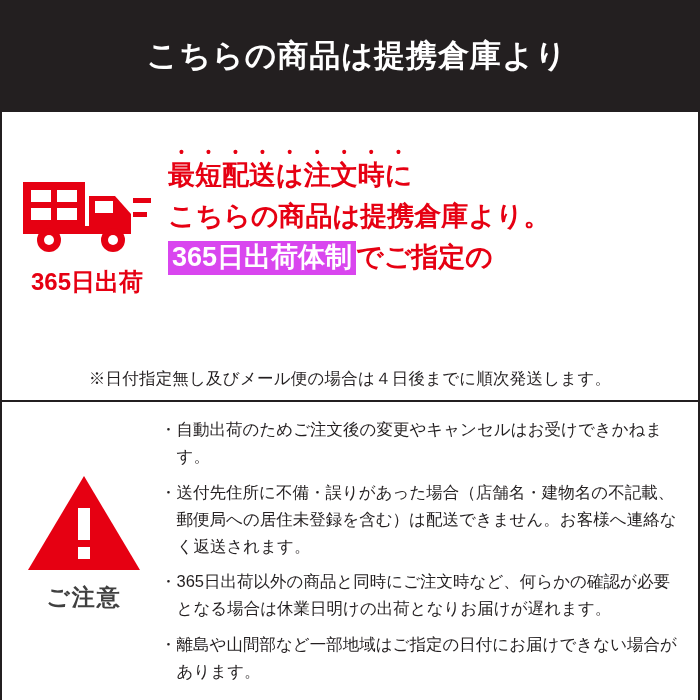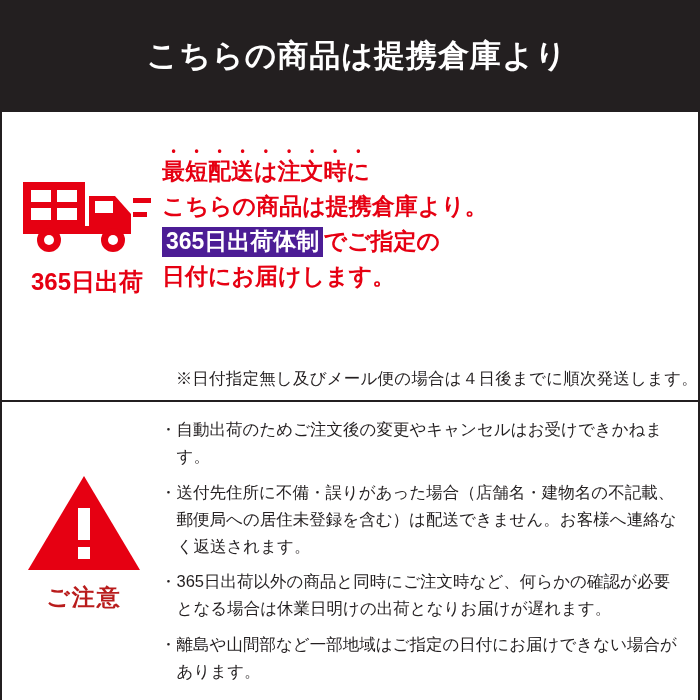--- a/index.html
+++ b/index.html
@@ -85,42 +85,43 @@
 
   .text-col {
     flex: 1 1 auto;
     display: flex;
     flex-direction: column;
     justify-content: flex-start;
     padding-top: 18px;
   }
   .red-line {
     color: #e60012;
-    font-size: 23px;
+    font-size: 27px;
     font-weight: bold;
     line-height: 1.52;
     white-space: nowrap;
+    margin-left: 6px;
   }
   .red-line .dotted {
     
     text-emphasis: dot;
     -webkit-text-emphasis: dot;
     text-emphasis-position: over right;
     -webkit-text-emphasis-position: over right;
     text-emphasis-color: #e60012;
     -webkit-text-emphasis-color: #e60012;
   }
   .hl {
-    background: #4c1d95;
+    background: #d946ef;
     color: #ffffff;
     padding: 1px 4px 3px 4px;
   }
 
   .mid-note {
-    text-align: right;
+    text-align: center;
     font-size: 16.5px;
     color: #231f20;
     padding: 10px 0 10px 0;
     letter-spacing: 0.2px;
     white-space: nowrap;
   }
 
   
   .caution {
     flex: 1 1 auto;
@@ -140,21 +141,21 @@
     justify-content: flex-start;
     padding-top: 58px;
   }
   .warn-tri {
     width: 118px;
     height: 102px;
     display: block;
   }
   .caution-label {
     margin-top: 8px;
-    color: #b91c1c;
+    color: #404040;
     font-size: 23px;
     font-weight: bold;
     letter-spacing: 2px;
   }
 
   .caution-list {
     flex: 1 1 auto;
     padding-top: 2px;
   }
   .c-item {
@@ -211,21 +212,20 @@
       </div>
 
       <div class="text-col">
         <div class="red-line">
           <span class="dotted">最短配送は注文時に</span>
         </div>
         <div class="red-line">こちらの商品は提携倉庫より。</div>
         <div class="red-line">
           <span class="hl">365日出荷体制</span><span>でご指定の</span>
         </div>
-        <div class="red-line">日付にお届けします。</div>
       </div>
 
     </div>
     <div class="mid-note">※日付指定無し及びメール便の場合は４日後までに順次発送します。</div>
   </div>
 
   <div class="caution">
     <div class="caution-icon-col">
       <svg class="warn-tri" viewBox="0 0 118 102" aria-hidden="true">
         <path d="M59 4 L115 98 L3 98 Z" fill="#e60012"></path>

